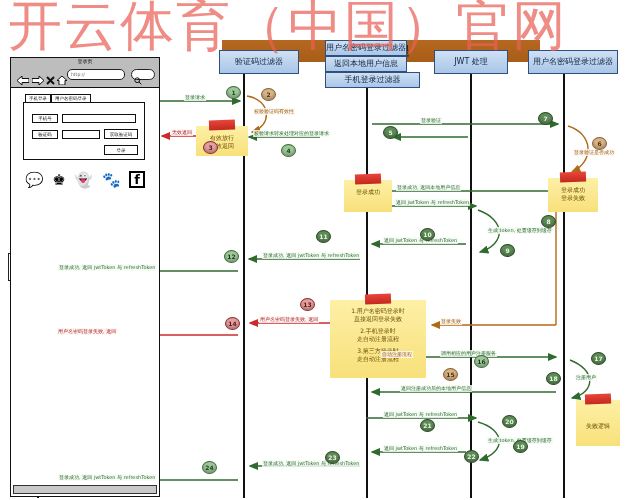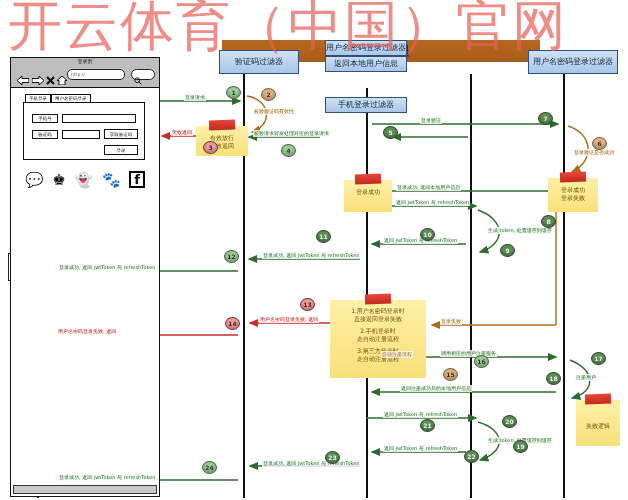--- a/index.html
+++ b/index.html
@@ -93,22 +93,23 @@
   <div class="lifeline" style="left:37px;  top:74px;  height:424px;"></div>
   <div class="lifeline" style="left:243px; top:74px;  height:424px;"></div>
   <div class="lifeline" style="left:366px; top:88px;  height:410px;"></div>
   <div class="lifeline" style="left:470px; top:74px;  height:424px;"></div>
   <div class="lifeline" style="left:563px; top:74px;  height:424px;"></div>
 
   <div class="part" style="left:219px;top:50px;width:80px;height:24px;">验证码过滤器</div>
 
   <div class="part" style="left:325px;top:40px;width:82px;height:16px;">用户名密码登录过滤器</div>
   <div class="part" style="left:325px;top:56px;width:82px;height:16px;">返回本地用户信息</div>
-  <div class="part" style="left:325px;top:72px;width:82px;height:16px;margin-top:25px;">手机登录过滤器</div>
-
+  <div class="part" style="left:325px;top:72px;width:95px;height:16px;">手机登录过滤器</div>
+
+  <div class="part" style="left:434px;top:50px;width:74px;height:24px;">JWT 处理</div>
 
   <div class="part" style="left:528px;top:50px;width:90px;height:24px;">用户名密码登录过滤器</div>
 
   <div class="actorbox" style="left:8px;top:253px;width:30px;height:28px;">
     <svg viewBox="0 0 30 28" width="30" height="28">
       <circle cx="15" cy="9" r="6" fill="#fff" stroke="#222" stroke-width="1"></circle>
       <circle cx="12.6" cy="8" r=".9" fill="#222"></circle>
         <circle cx="17.4" cy="8" r=".9" fill="#222"></circle>
       <path d="M12 11.4q3 2 6 0" fill="none" stroke="#222" stroke-width=".9"></path>
       <path d="M5 28c1.6-7 5.6-11 10-11s8.4 4 10 11" fill="#fff" stroke="#222" stroke-width="1"></path>

